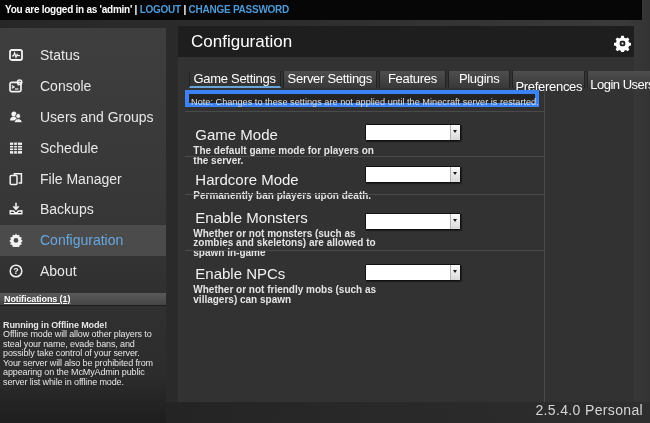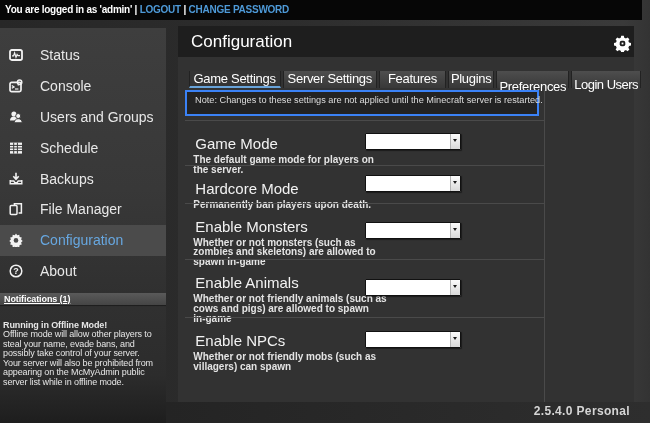--- a/index.html
+++ b/index.html
@@ -59,22 +59,22 @@
   }
   .tab.on {
     background:#343434;
     border-bottom:2px solid #68a3d9; line-height:15px;
   }
   .content {
     position:absolute; left:7px; top:64px; width:360px; height:312px;
     border-right:1px solid #4a4a4a;
   }
   .notebar {
-    width:354px; height:26px; background:#232323; border:2px solid #3b82f6;
-    color:#ddd; font-size:9.2px; line-height:16px; padding-left:8px; white-space:nowrap;
+    width:354px; height:17px; background:#232323; border:4px solid #3b82f6;
+    color:#ddd; font-size:9.2px; line-height:16px; padding-left:2px; white-space:nowrap;
     margin-bottom:4px;
   }
   .sect {
     border-top:1px solid #4a4a4a; position:relative; padding-left:8.3px;
   }
   .sect h3 { font-weight:normal; color:#f2f2f2; font-size:15px; line-height:14px; margin-top:16px; text-indent:2px; }
   .sect p  { color:#e4e4e4; font-size:10px; line-height:9.8px; margin-top:4px;font-weight:bold; }
   .selw {
     position:absolute; left:179.7px; top:50%; margin-top:-9.5px;
     width:96px; height:17px; background:#fff; border:1px solid #111; border-radius:1px;
@@ -87,21 +87,21 @@
   }
   .selw .arr:after {
     content:""; position:absolute; left:2px; top:5px;
     border:2.5px solid transparent; border-top:3.5px solid #1a1a1a;
   }
   .bbar {
     position:absolute; left:166px; top:402px; width:484px; height:21px;
     background:linear-gradient(90deg,#242424,#2e2e2e);
   }
   .bver {
-    position:absolute; right:20px; bottom:5px; color:#d5d5d5; font-size:12px; font-weight:bold; letter-spacing:0.35px;
+    position:absolute; right:7px; bottom:5px; color:#d5d5d5; font-size:14px; font-weight:normal; letter-spacing:0.35px;
   }
 </style>
 </head>
 <body>
   <div class="topbar">You are logged in as 'admin' | <a>LOGOUT</a> | <a>CHANGE PASSWORD</a></div>
 
   <div class="sidebar">
     <div class="menu">
       <div class="mi">
         <svg viewBox="0 0 14 14">
@@ -131,31 +131,31 @@
       </div>
       <div class="mi">
         <svg viewBox="0 0 14 14">
           <rect x="1" y="1.6" width="12" height="11" fill="#f2f2f2"></rect>
           <path d="M1 4.4 h12 M1 7 h12 M1 9.6 h12 M4.7 1.6 v11 M8.4 1.6 v11" stroke="#3a3a3a" stroke-width="1"></path>
         </svg>
         <span>Schedule</span>
       </div>
       <div class="mi">
         <svg viewBox="0 0 14 14">
+          <rect x="1.2" y="3.4" width="6.8" height="9.2" rx="1" fill="none" stroke="#f2f2f2" stroke-width="1.5"></rect>
+          <path d="M5.4 3.2 v-1.4 h7 v9.2 h-2.8" fill="none" stroke="#f2f2f2" stroke-width="1.5"></path>
+        </svg>
+        <span>File Manager</span>
+      </div>
+      <div class="mi">
+        <svg viewBox="0 0 14 14">
           <path d="M7 0.8 v6 M4.3 4.2 l2.7 3 l2.7 -3" fill="none" stroke="#f2f2f2" stroke-width="1.6"></path>
           <path d="M1.2 8 v3.8 h11.6 v-3.8 M1.2 9 h3.6 l1.1 1.7 h2.2 l1.1 -1.7 h3.6" fill="none" stroke="#f2f2f2" stroke-width="1.4"></path>
         </svg>
         <span>Backups</span>
-      </div>
-      <div class="mi">
-        <svg viewBox="0 0 14 14">
-          <rect x="1.2" y="3.4" width="6.8" height="9.2" rx="1" fill="none" stroke="#f2f2f2" stroke-width="1.5"></rect>
-          <path d="M5.4 3.2 v-1.4 h7 v9.2 h-2.8" fill="none" stroke="#f2f2f2" stroke-width="1.5"></path>
-        </svg>
-        <span>File Manager</span>
       </div>
       <div class="mi sel">
         <svg viewBox="0 0 14 14">
           <path fill="#f2f2f2" d="M7 0.4 l1.2 1.9 2.1 -0.6 0.3 2.2 2.2 0.5 -0.7 2.1 1.6 1.5 -1.6 1.5 0.7 2.1 -2.2 0.5 -0.3 2.2 -2.1 -0.6 -1.2 1.9 -1.2 -1.9 -2.1 0.6 -0.3 -2.2 -2.2 -0.5 0.7 -2.1 -1.6 -1.5 1.6 -1.5 -0.7 -2.1 2.2 -0.5 0.3 -2.2 2.1 0.6 z"></path>
           <circle cx="7" cy="7.4" r="2.3" fill="#4a4a4a"></circle>
         </svg>
         <span>Configuration</span>
       </div>
       <div class="mi">
         <svg viewBox="0 0 14 14">
@@ -174,21 +174,21 @@
       <svg width="17" height="17" viewBox="0 0 17 17">
         <path fill="#fff" d="M7.2 0.8 h2.6 l0.4 2 a6 6 0 0 1 1.7 0.7 l1.7 -1.1 1.8 1.8 -1.1 1.7 a6 6 0 0 1 0.7 1.7 l2 0.4 v2.6 l-2 0.4 a6 6 0 0 1 -0.7 1.7 l1.1 1.7 -1.8 1.8 -1.7 -1.1 a6 6 0 0 1 -1.7 0.7 l-0.4 2 h-2.6 l-0.4 -2 a6 6 0 0 1 -1.7 -0.7 l-1.7 1.1 -1.8 -1.8 1.1 -1.7 a6 6 0 0 1 -0.7 -1.7 l-2 -0.4 v-2.6 l2 -0.4 a6 6 0 0 1 0.7 -1.7 l-1.1 -1.7 1.8 -1.8 1.7 1.1 a6 6 0 0 1 1.7 -0.7 z"></path>
         <rect x="5.7" y="5.7" width="5.6" height="5.6" rx="2" fill="#1e1e1e"></rect>
         <rect x="7.6" y="7.6" width="1.8" height="1.8" fill="#fff"></rect>
       </svg>
     </div>
     <div class="tabs">
       <div class="tab on">Game Settings</div>
       <div class="tab">Server Settings</div>
       <div class="tab" style="padding:0 8px">Features</div>
-      <div class="tab" style="padding:0 2px">Plugins</div>
+      <div class="tab" style="padding:0 10px">Plugins</div>
       <div class="tab" style="padding:8px 2px">Preferences</div>
       <div class="tab" style="padding:6px 2px;letter-spacing:-0.5px">Login Users</div>
     </div>
     <div class="content">
       <div class="notebar">Note: Changes to these settings are not applied until the Minecraft server is restarted.</div>
       <div class="sect" style="height:44.5px">
         <h3>Game Mode</h3>
         <p>The default game mode for players on<br>the server.</p>
         <div class="selw">
           <div class="arr"></div>
@@ -201,27 +201,20 @@
           <div class="arr"></div>
         </div>
       </div>
       <div class="sect" style="height:56.5px">
         <h3>Enable Monsters</h3>
         <p>Whether or not monsters (such as<br>zombies and skeletons) are allowed to<br>spawn in-game</p>
         <div class="selw">
           <div class="arr"></div>
         </div>
       </div>
-      <div class="sect" style="height:58px">
-        <h3>Enable Animals</h3>
-        <p>Whether or not friendly animals (such as<br>cows and pigs) are allowed to spawn<br>in-game</p>
-        <div class="selw">
-          <div class="arr"></div>
-        </div>
-      </div>
       <div class="sect" style="height:45px">
         <h3>Enable NPCs</h3>
         <p>Whether or not friendly mobs (such as<br>villagers) can spawn</p>
         <div class="selw">
           <div class="arr"></div>
         </div>
       </div>
     </div>
   </div>
 

